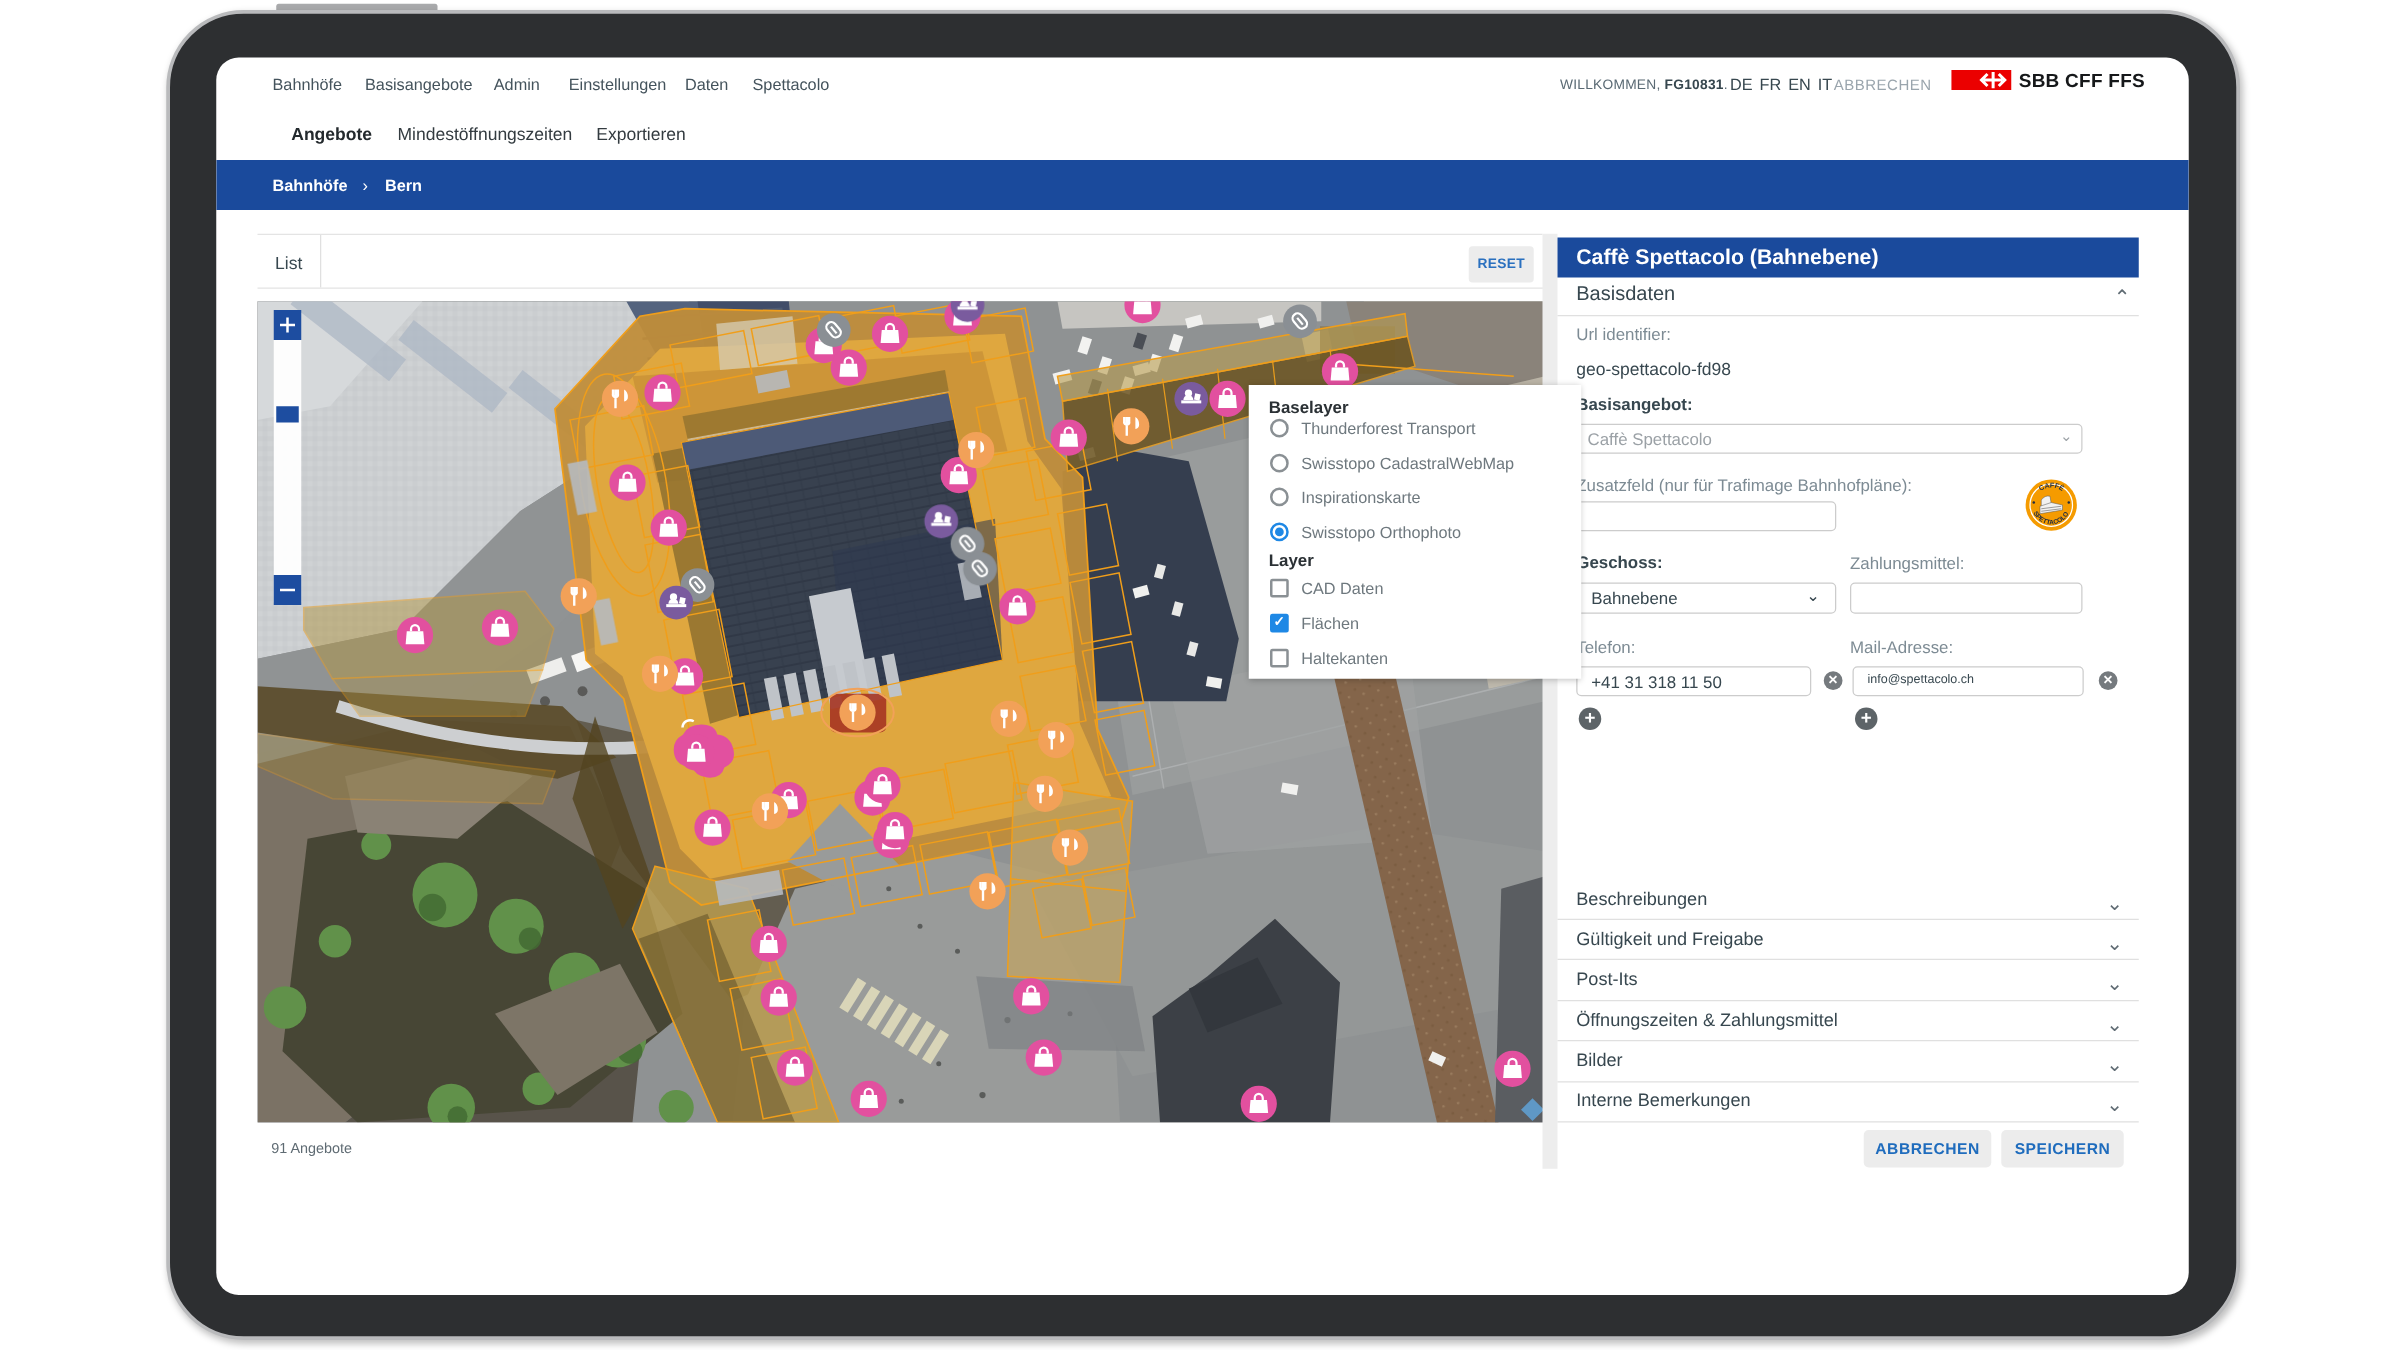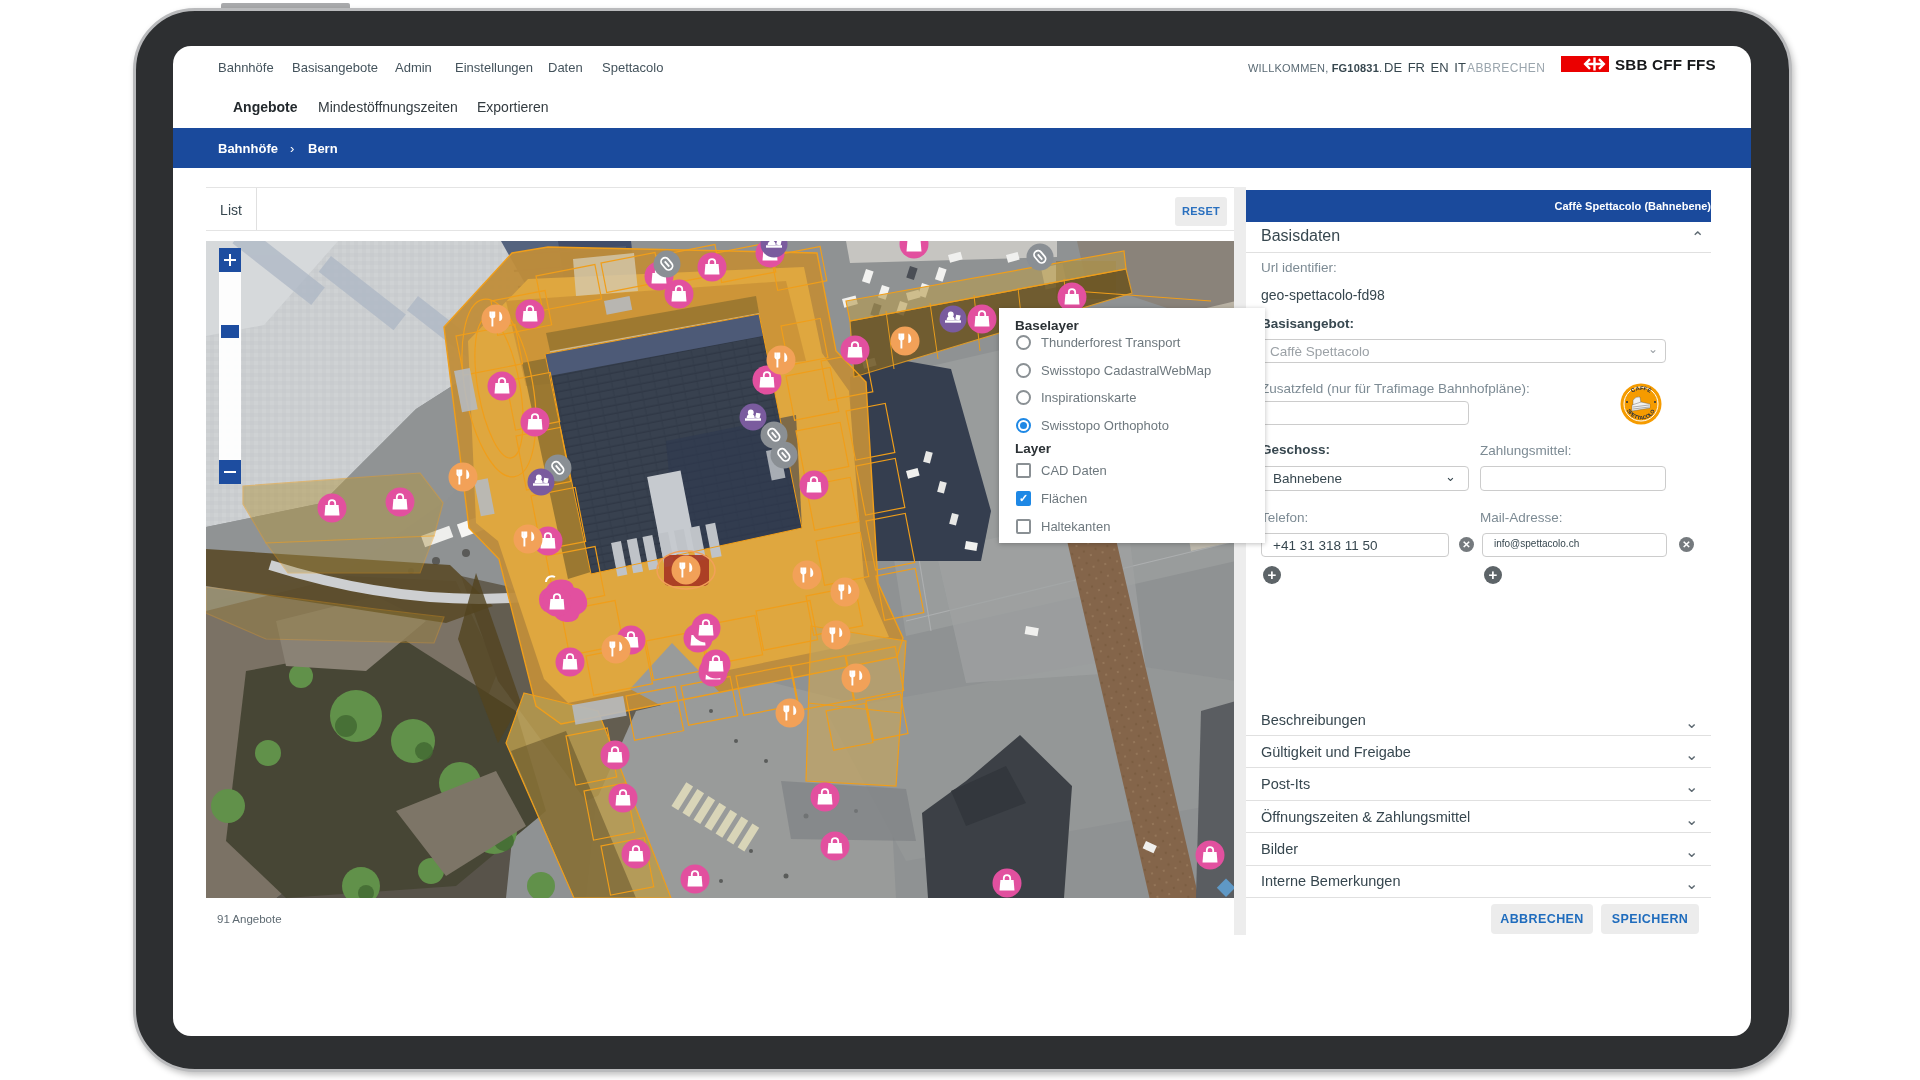--- a/index.html
+++ b/index.html
@@ -6,21 +6,21 @@
 .a{position:absolute;}
 #frame{left:133px;top:8px;width:1659px;height:1064px;background:#2d2f31;border:3px solid #b9babc;border-radius:62px;box-sizing:border-box;box-shadow:2px 3px 6px rgba(0,0,0,0.25);}
 #notch{left:221px;top:3px;width:129px;height:10px;background:#a9aaac;border-radius:2px 2px 0 0;}
 #screen{left:173px;top:46px;width:1578px;height:990px;background:#fff;border-radius:18px;overflow:hidden;}
 .nav1{top:14px;font-size:13px;color:#44535c;}
 .nav2{top:53px;font-size:14px;color:#333b40;margin-left:15px;}
 #bluebar{left:0;top:82px;width:1578px;height:40px;background:#1a4a9c;}
 #bluebar span{position:absolute;top:13px;font-size:13px;font-weight:bold;color:#fff;}
 .tabline{background:#e4e4e4;height:1px;}
 #resetbtn{left:1002px;top:151px;width:52px;height:29px;background:#ececec;border-radius:3px;color:#2a70bf;font-size:11px;font-weight:bold;text-align:center;line-height:29px;letter-spacing:.3px;}
-#panelhead{left:1073px;top:144px;width:465px;height:32px;background:#1a4a9c;color:#fff;font-size:11px;font-weight:bold;line-height:32px;padding-left:15px;box-sizing:border-box;text-align:right;}
+#panelhead{left:1073px;top:144px;width:465px;height:32px;background:#1a4a9c;color:#fff;font-size:17px;font-weight:bold;line-height:32px;padding-left:15px;box-sizing:border-box;}
 .lbl{font-size:13.5px;color:#7d8b94;}
 .lblb{font-size:13.5px;font-weight:bold;color:#37474f;}
 .val{font-size:14px;color:#37474f;}
 .inp{border:1px solid #ccc;border-radius:4px;background:#fff;box-sizing:border-box;}
 .acc{font-size:14.5px;color:#37474f;}
 .accline{background:#e0e0e0;height:1px;}
 .chev{color:#5f6b73;font-size:16px;}
 .btn{background:#ececec;border-radius:4px;color:#1f6cbd;font-size:12.5px;font-weight:bold;text-align:center;line-height:30px;letter-spacing:.4px;}
 .xcirc{width:15px;height:15px;border-radius:50%;background:#757a7e;color:#fff;font-size:10px;font-weight:bold;text-align:center;line-height:15px;}
 .pluscirc{width:18px;height:18px;border-radius:50%;background:#5d6468;color:#fff;font-size:15px;font-weight:bold;text-align:center;line-height:17px;}

